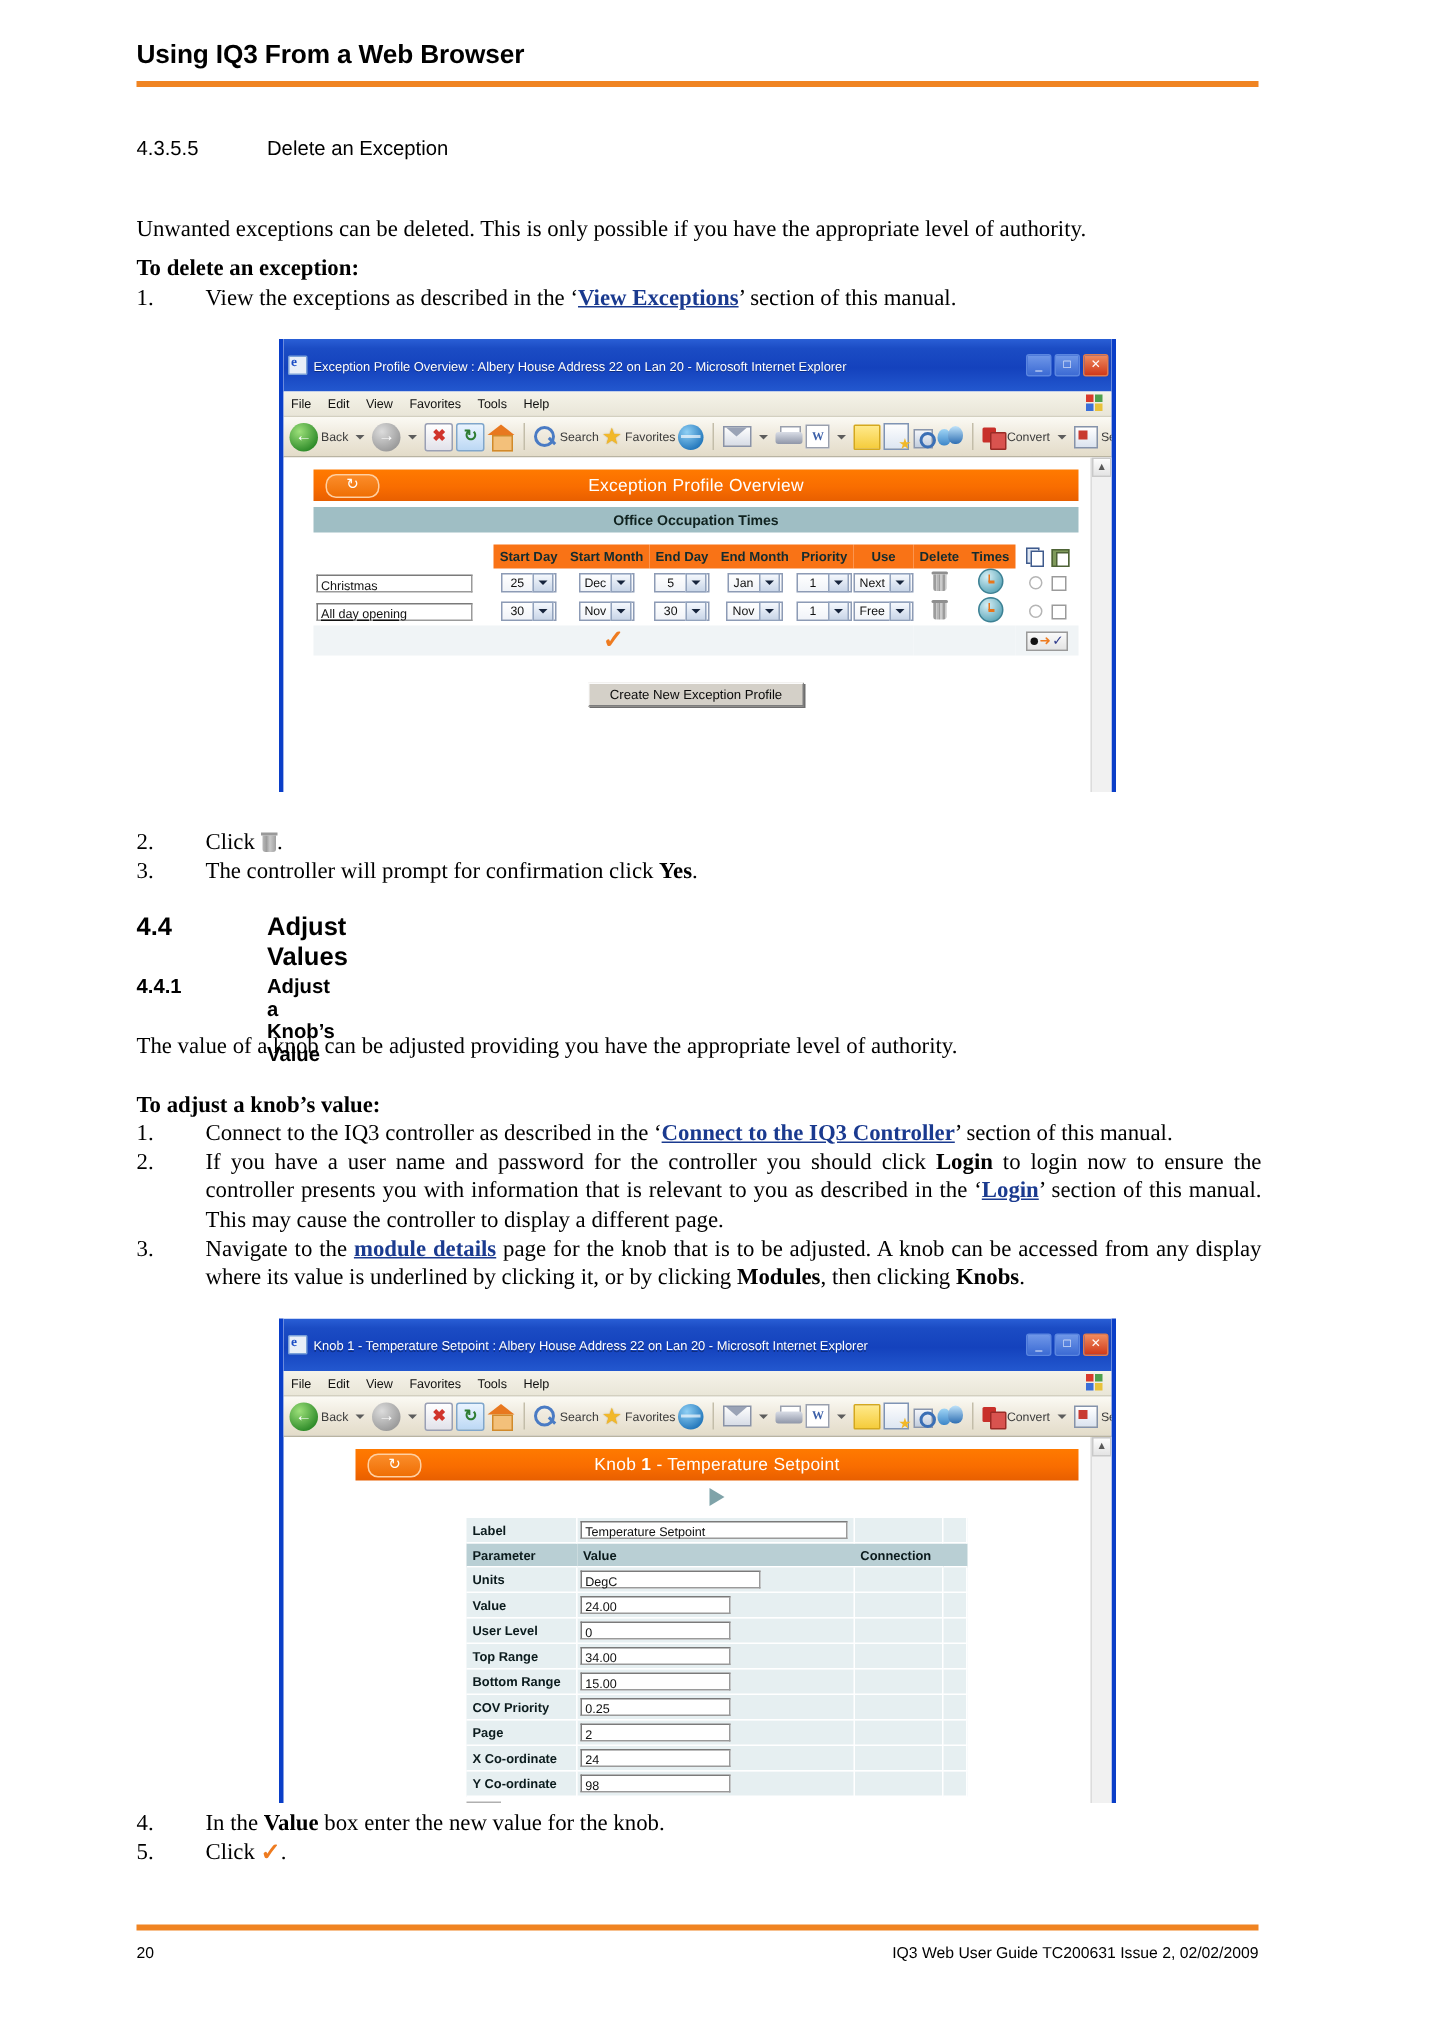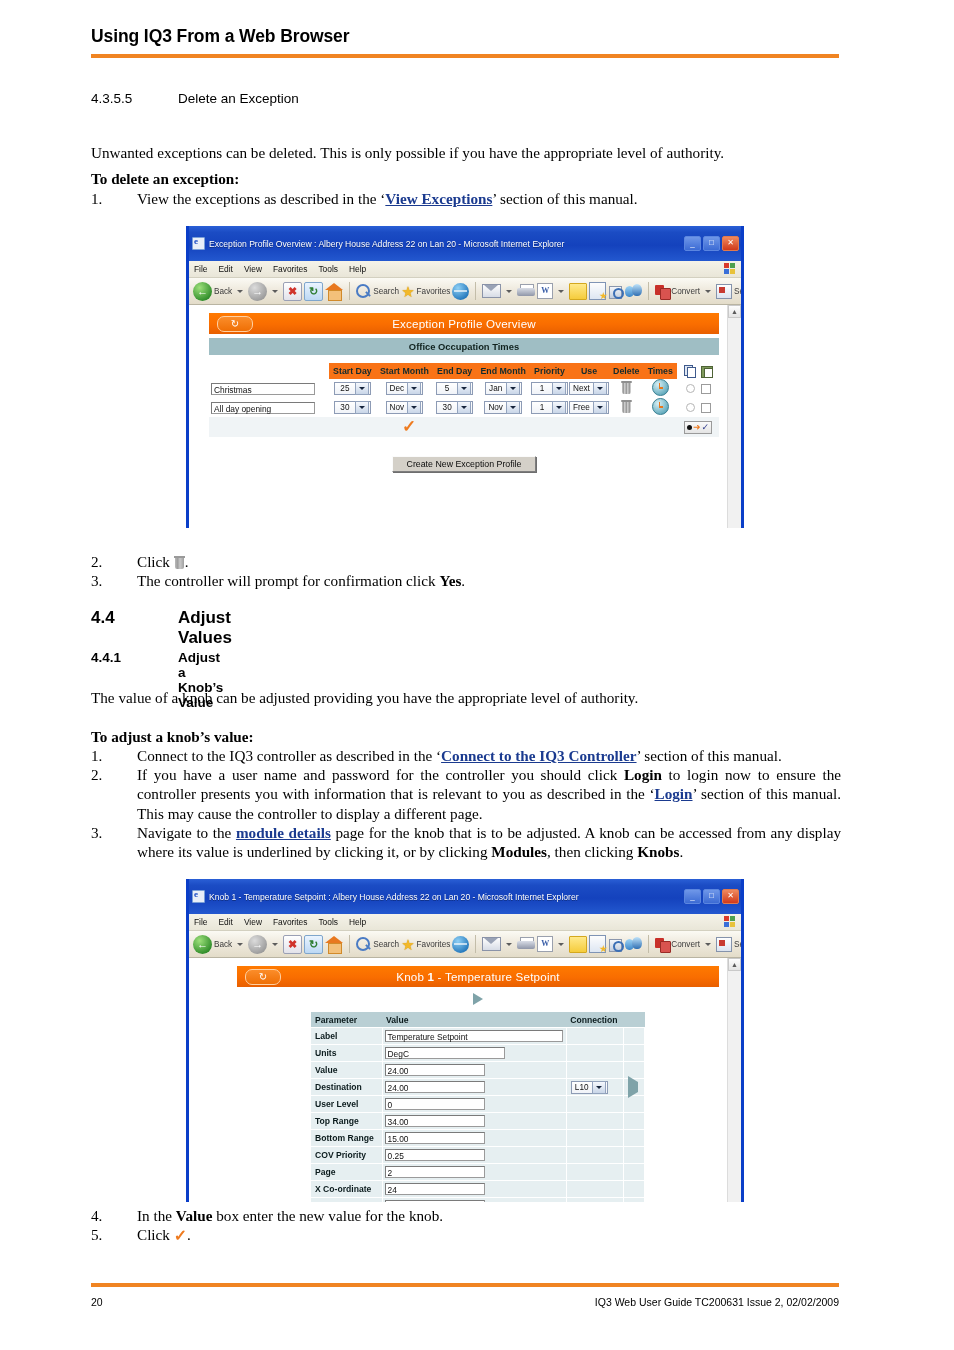--- a/index.html
+++ b/index.html
@@ -682,21 +682,21 @@
                     <span class="v">Next</span>
                     <span class="ar"></span>
                   </span></td>
             <td><span class="bin"><span class="lid"></span><span class="bd"></span></span></td>
             <td><span class="clock"></span></td>
             <td><span class="radio-sm"></span><span class="chk-sm" style="margin-left:6px;"></span></td>
           </tr>
 
           <tr class="exc-row">
             <td class="namecell">
-              <div class="txtbox" style="width:104px;">All day opening</div>
+              <div class="txtbox" style="width:104px;text-decoration:underline;">All day opening</div>
             </td>
             <td><span class="selbox">
                     <span class="v">30</span>
                     <span class="ar"></span>
                   </span></td>
             <td><span class="selbox">
                     <span class="v">Nov</span>
                     <span class="ar"></span>
                   </span></td>
             <td><span class="selbox">
@@ -894,62 +894,51 @@
           <div class="title"><span>Knob </span><b>1</b><span> - Temperature Setpoint</span></div>
         </div>
 
         <div style="text-align:center; margin:4px 0 3px 0;">
           <span class="play-tri" style="display:inline-block;"></span>
         </div>
 
         <table class="knob-table" style="margin:0 auto; width:334px;">
           <tbody>
               <tr>
+            <td class="pname">Label</td>
+            <td class="vcell">
+                  <div class="txtbox" style="width:178px;">Temperature Setpoint</div>
+                </td>
+            <td></td>
+            <td></td>
+          </tr>
+
+          <tr>
             <th style="width:76px;">Parameter</th>
             <th style="width:180px;">Value</th>
             <th style="width:56px;">Connection</th>
             <th style="width:20px;"></th>
-          </tr>
-
-          <tr>
-            <td class="pname">Label</td>
-            <td class="vcell">
-                  <div class="txtbox" style="width:178px;">Temperature Setpoint</div>
-                </td>
-            <td></td>
-            <td></td>
           </tr>
           <tr>
             <td class="pname">Units</td>
             <td class="vcell">
                   <div class="txtbox" style="width:120px;">DegC</div>
                 </td>
             <td></td>
             <td></td>
           </tr>
           <tr>
             <td class="pname">Value</td>
             <td class="vcell">
                   <div class="txtbox" style="width:100px;">24.00</div>
                 </td>
             <td></td>
             <td></td>
           </tr>
           <tr>
-            <td class="pname">Destination</td>
-            <td class="vcell">
-                  <div class="txtbox" style="width:100px;">24.00</div>
-                </td>
-            <td><span class="selbox">
-                    <span class="v">L10</span>
-                    <span class="ar"></span>
-                  </span></td>
-            <td><span class="play-tri"></span></td>
-          </tr>
-          <tr>
             <td class="pname">User Level</td>
             <td class="vcell">
                   <div class="txtbox" style="width:100px;">0</div>
                 </td>
             <td></td>
             <td></td>
           </tr>
           <tr>
             <td class="pname">Top Range</td>
             <td class="vcell">

